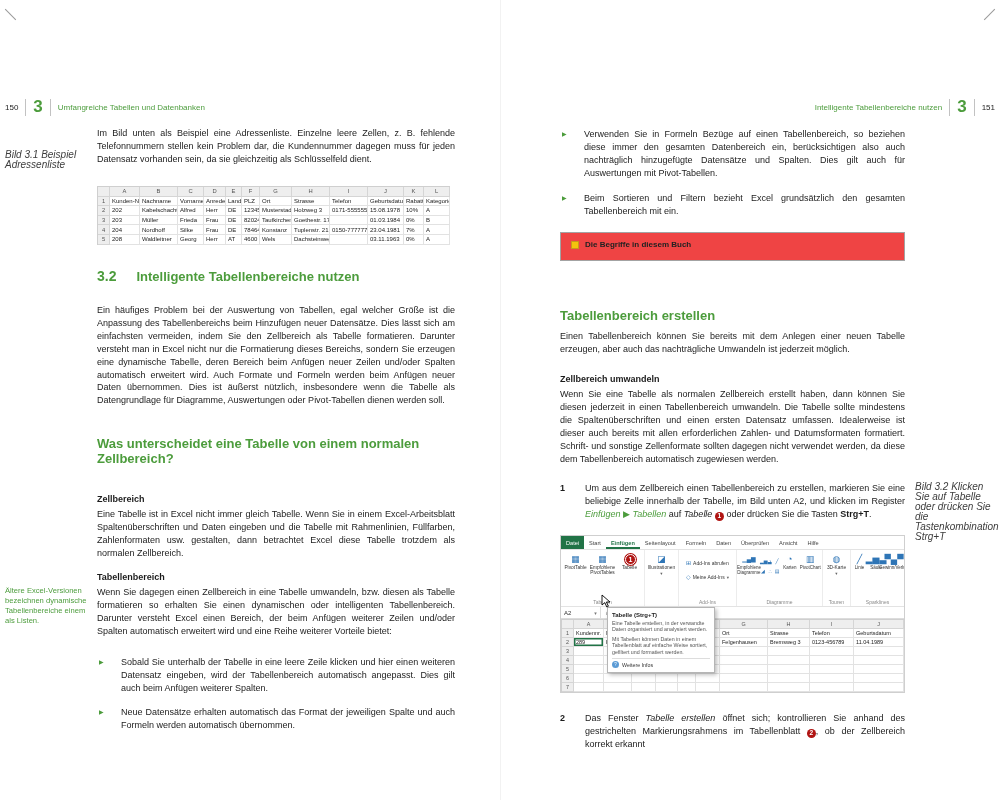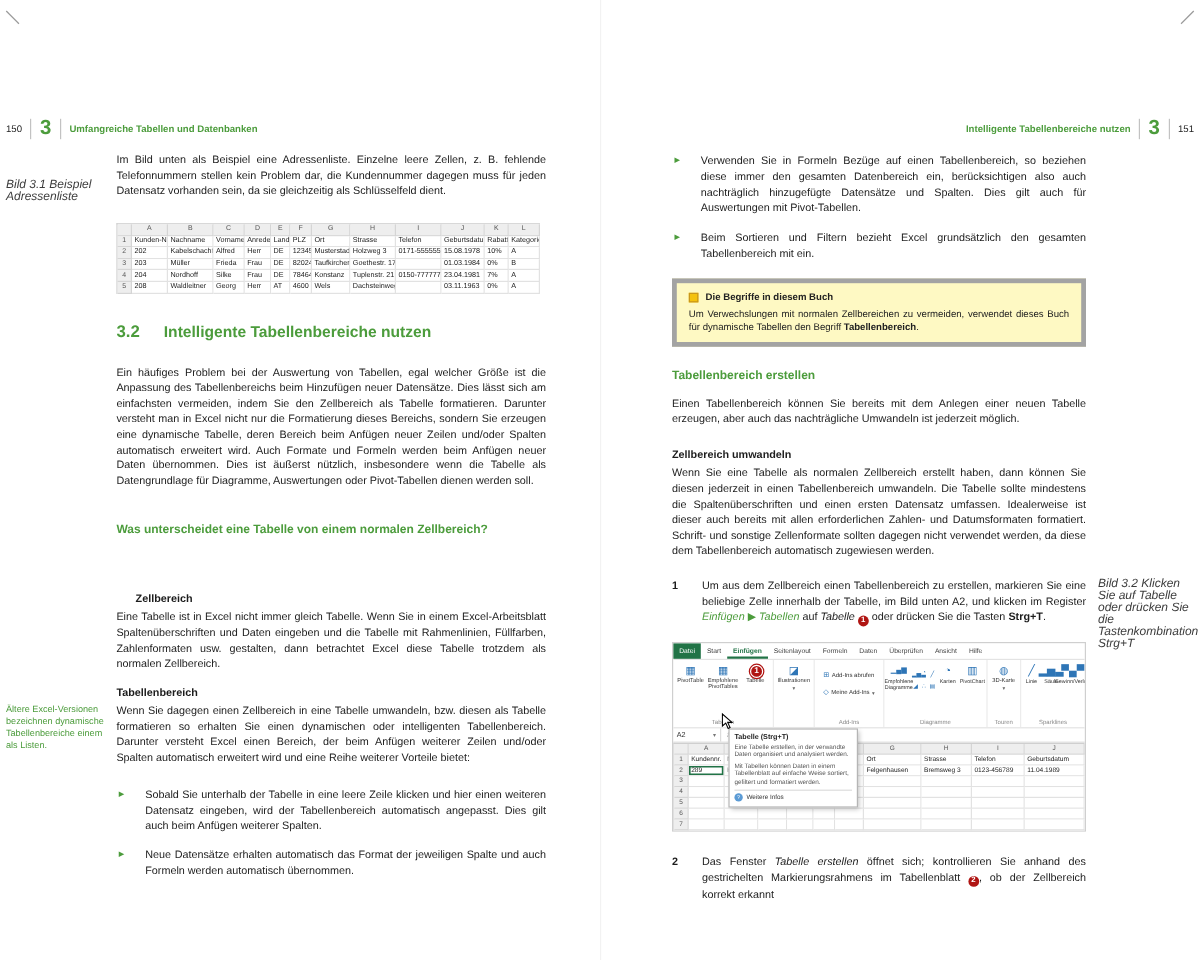--- a/index.html
+++ b/index.html
@@ -18,43 +18,43 @@
   .gutter{position:absolute;left:500px;top:0;width:1px;height:800px;background:#f2f2f2}
   .crop{position:absolute;width:15px;height:1px;background:#9a9a9a}
   .crop.tl{left:3px;top:14px;transform:rotate(45deg)}
   .crop.tr{right:3px;top:14px;transform:rotate(-45deg)}
 
   
   .phead{display:flex;align-items:center;gap:7px}
   .pnum{font-size:8px;color:#222}
   .vbar{width:1px;height:17px;background:#c2c2c2}
   .chap{font-size:17px;font-weight:bold;color:var(--green)}
-  .ptitle{font-size:8px;font-weight:bold;color:var(--green)}
+  .ptitle{font-size:8px;font-weight:normal;color:var(--green)}
 
   
   .body-text{font-size:9px;line-height:12.9px;text-align:justify;color:var(--ink)}
   .mnote{font-size:10px;line-height:10px;font-style:italic;color:#3c3c3c}
   .mnote-green{font-size:7.6px;line-height:10px;color:var(--green)}
   .sec{display:flex;gap:20px;align-items:baseline;color:var(--green);font-weight:bold}
   .sec .num{font-size:14px}
   .sec .t{font-size:13px}
-  .sub{font-size:10px;font-weight:bold;color:var(--green)}
+  .sub{font-size:13px;font-weight:bold;color:var(--green)}
   .h4b{font-size:9px;font-weight:bold;color:var(--ink)}
   .green{color:var(--green)}
   .bullet{display:flex}
   .bullet .tri{color:var(--green);font-size:6px;line-height:12.9px;width:24px;flex:none;padding-left:2px}
   .bullet .bt{flex:1}
   .step{display:flex}
   .step .snum{width:25px;flex:none;font-weight:bold;font-size:9px;line-height:12.9px}
   .step .stext{flex:1}
   .badge{display:inline-flex;width:9px;height:9px;border-radius:50%;background:var(--red);color:#fff;
          font-size:6.5px;font-weight:bold;align-items:center;justify-content:center;vertical-align:-1px}
 
   
-  .ibox{background:#fef9c3;border:4px solid #a3a3a3;padding:7px 10px}
+  .ibox{background:#ef4444;border:1px solid #a3a3a3;padding:7px 10px}
   .ititle{display:flex;align-items:center;gap:6px;font-weight:bold;font-size:8px;margin-bottom:4px;color:#222}
   .isq{width:8px;height:8px;background:#f4c20d;border:1px solid #c9971c;flex:none}
   .ibody{font-size:8px;line-height:11px;text-align:justify;color:#222}
 
   
   .sheet{border-left:1px solid #cfcfcf;border-top:1px solid #cfcfcf;background:#fff}
   .sheet .sh{background:#eeeeee;border-right:1px solid #d5d5d5;border-bottom:1px solid #d5d5d5;
              color:#555;display:flex;align-items:center;justify-content:center}
   .sheet .sc{background:#fff;border-right:1px solid #e2e2e2;border-bottom:1px solid #e2e2e2;
              padding:0 2px;display:flex;align-items:center;white-space:nowrap;overflow:hidden}
@@ -210,21 +210,21 @@
     <div class="sec abs" style="left:97px;top:268px">
       <span class="num">3.2</span>
       <span class="t">Intelligente Tabellenbereiche nutzen</span>
     </div>
 
     <div class="body-text abs" style="left:97px;top:304px;width:358px">Ein häufiges Problem bei der Auswertung von Tabellen, egal welcher Größe ist die Anpassung des Tabellenbereichs beim Hinzufügen neuer Datensätze. Dies lässt sich am einfachsten vermeiden, indem Sie den Zellbereich als Tabelle formatieren. Darunter versteht man in Excel nicht nur die Formatierung dieses Bereichs, sondern Sie erzeugen eine dynamische Tabelle, deren Bereich beim Anfügen neuer Zeilen und/oder Spalten automatisch erweitert wird. Auch Formate und Formeln werden beim Anfügen neuer Daten übernommen. Dies ist äußerst nützlich, insbesondere wenn die Tabelle als Datengrundlage für Diagramme, Auswertungen oder Pivot-Tabellen dienen werden soll.</div>
 
     <div class="sub abs" style="left:97px;top:436px;width:358px">Was unterscheidet eine Tabelle von einem normalen Zellbereich?</div>
 
 
-    <div class="h4b abs" style="left:113px;top:494px">Zellbereich</div>
+    <div class="h4b abs" style="left:97px;top:494px">Zellbereich</div>
     <div class="body-text abs" style="left:97px;top:508px;width:358px">Eine Tabelle ist in Excel nicht immer gleich Tabelle. Wenn Sie in einem Excel-Arbeitsblatt Spaltenüberschriften und Daten eingeben und die Tabelle mit Rahmenlinien, Füllfarben, Zahlenformaten usw. gestalten, dann betrachtet Excel diese Tabelle trotzdem als normalen Zellbereich.</div>
 
     <div class="h4b abs" style="left:97px;top:572px">Tabellenbereich</div>
     <div class="body-text abs" style="left:97px;top:586px;width:358px">Wenn Sie dagegen einen Zellbereich in eine Tabelle umwandeln, bzw. diesen als Tabelle formatieren so erhalten Sie einen dynamischen oder intelligenten Tabellenbereich. Darunter versteht Excel einen Bereich, der beim Anfügen weiterer Zeilen und/oder Spalten automatisch erweitert wird und eine Reihe weiterer Vorteile bietet:</div>
 
     <div class="mnote-green abs" style="left:5px;top:586px;width:86px">Ältere Excel-Versionen bezeichnen dynamische Tabellenbereiche einem als Listen.</div>
 
     <div class="bullet abs" style="left:97px;top:706px;width:358px">
       <span class="tri">▶</span>
       <span class="bt body-text">Neue Datensätze erhalten automatisch das Format der jeweiligen Spalte und auch Formeln werden automatisch übernommen.</span>
@@ -251,21 +251,20 @@
     <div class="bullet abs" style="left:60px;top:192px;width:345px">
       <span class="tri">▶</span>
       <span class="bt body-text">Beim Sortieren und Filtern bezieht Excel grundsätzlich den gesamten Tabellenbereich mit ein.</span>
     </div>
 
     <div class="ibox abs" style="left:60px;top:232px;width:345px">
       <div class="ititle">
         <span class="isq"></span>
         <span>Die Begriffe in diesem Buch</span>
       </div>
-      <div class="ibody"><span>Um Verwechslungen mit normalen Zellbereichen zu vermeiden, verwendet dieses Buch für dynamische Tabellen den Begriff </span><b>Tabellenbereich</b><span>.</span></div>
     </div>
 
     <div class="sub abs" style="left:60px;top:308px">Tabellenbereich erstellen</div>
     <div class="body-text abs" style="left:60px;top:330px;width:345px">Einen Tabellenbereich können Sie bereits mit dem Anlegen einer neuen Tabelle erzeugen, aber auch das nachträgliche Umwandeln ist jederzeit möglich.</div>
 
     <div class="h4b abs" style="left:60px;top:374px">Zellbereich umwandeln</div>
     <div class="body-text abs" style="left:60px;top:388px;width:345px">Wenn Sie eine Tabelle als normalen Zellbereich erstellt haben, dann können Sie diesen jederzeit in einen Tabellenbereich umwandeln. Die Tabelle sollte mindestens die Spaltenüberschriften und einen ersten Datensatz umfassen. Idealerweise ist dieser auch bereits mit allen erforderlichen Zahlen- und Datumsformaten formatiert. Schrift- und sonstige Zellenformate sollten dagegen nicht verwendet werden, da diese dem Tabellenbereich automatisch zugewiesen werden.</div>
 
     <div class="step abs" style="left:60px;top:482px;width:345px">
       <span class="snum">1</span>

